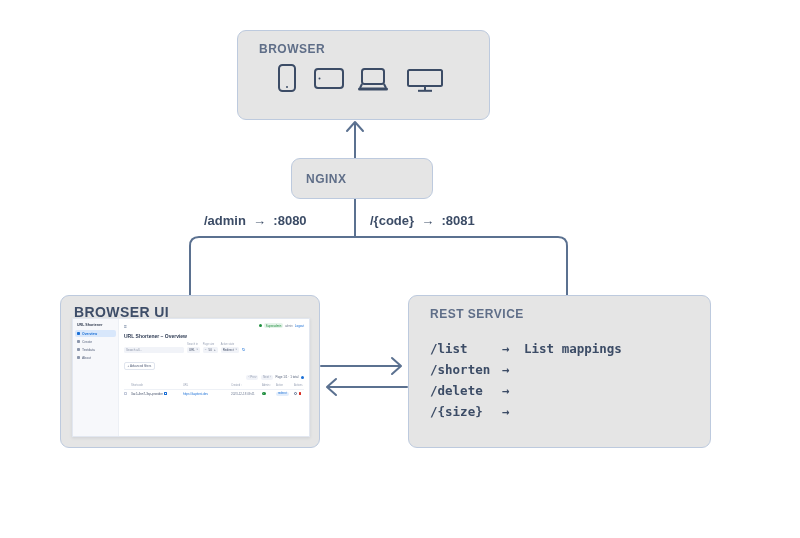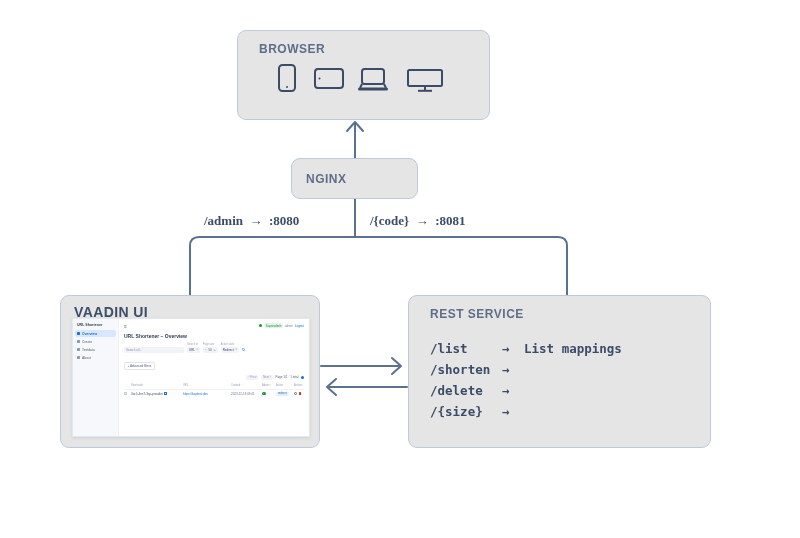--- a/index.html
+++ b/index.html
@@ -11,36 +11,36 @@
   
   .dbox {
     position:absolute; background:#e5e5e5;
     border:1.5px solid #bdcade; border-radius:9px;
   }
   .dbox-label {
     position:absolute; left:21px; top:11px;
     font-size:12px; font-weight:bold; letter-spacing:.5px; color:#5f6e88;
   }
   #browser-box { left:237px; top:30px; width:253px; height:90px; }
-  #nginx-box   { left:291px; top:158px; width:127px; height:41px; }
+  #nginx-box   { left:291px; top:158px; width:142px; height:41px; }
   #nginx-box .dbox-label { left:14px; top:13px; }
   #vaadin-box  { left:60px;  top:295px; width:260px; height:153px; }
   #rest-box    { left:408px; top:295px; width:303px; height:153px; }
   .vaadin-title {
     position:absolute; left:13px; top:8px;
     font-size:14px; font-weight:bold; letter-spacing:.4px; color:#3d4d68;
   }
   
   .wires { position:absolute; left:0; top:0; pointer-events:none; }
   .wire { stroke:#5b7190; stroke-width:2; fill:none; stroke-linejoin:round; }
   .wirecap { stroke-linecap:round; }
   
   .route-label {
     position:absolute; white-space:pre;
-    font-family:Liberation Serif, serif; font-weight:bold;
+    font-family:Liberation Sans, sans-serif; font-weight:bold;
     font-size:13px; color:#3c4c66;
   }
   #route-admin { left:204px; top:213px; }
   #route-code  { left:370px; top:213px; }
   
   .dev-icons { position:absolute; left:0; top:0; width:253px; height:90px; }
   .dev { position:absolute; stroke:#3c4c66; stroke-width:2; fill:none; stroke-linejoin:round; }
   .dev .dot { fill:#3c4c66; stroke:none; }
   
   .endpoints {
@@ -160,21 +160,21 @@
         <line x1="11" y1="21.8" x2="25" y2="21.8"></line>
       </svg>
     </div>
   </div>
 
   <div class="dbox" id="nginx-box">
     <div class="dbox-label">NGINX</div>
   </div>
 
   <div class="dbox" id="vaadin-box">
-    <div class="vaadin-title">VAADIN UI</div>
+    <div class="vaadin-title">BROWSER UI</div>
 
     <div class="mini-app">
       <div class="ma-sidebar">
         <div class="ma-title">URL Shortener</div>
         <div class="ma-item active">
           <span class="ma-ic"></span>
           <span>Overview</span>
         </div>
         <div class="ma-item">
           <span class="ma-ic"></span>

